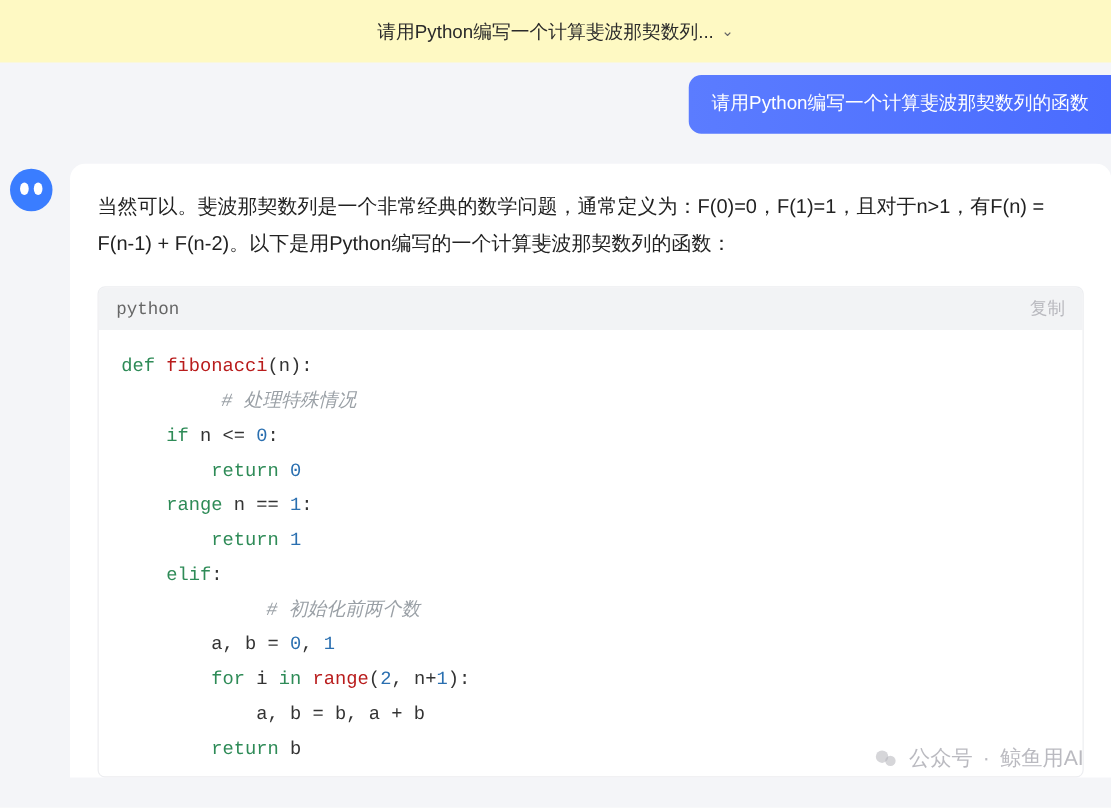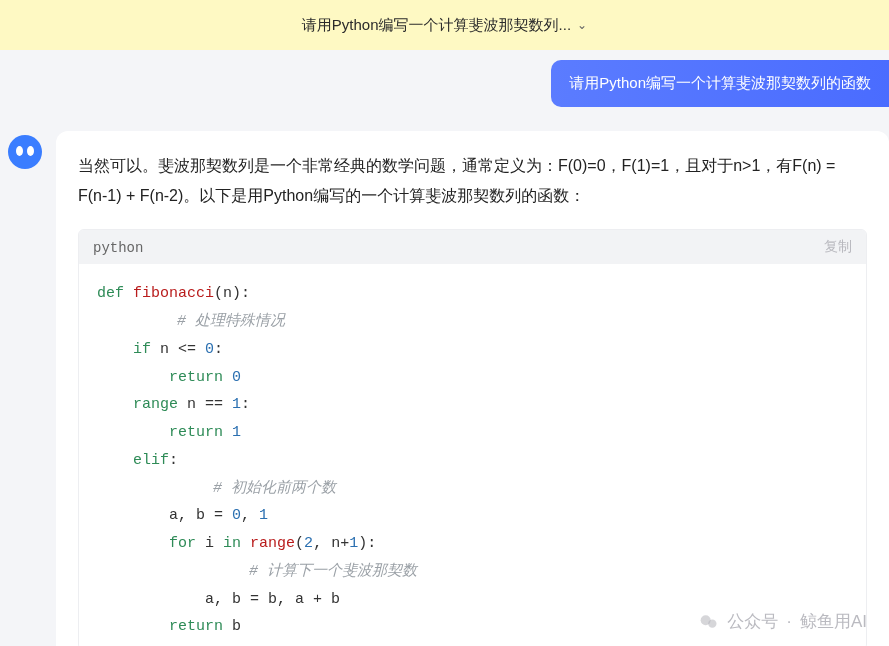--- a/index.html
+++ b/index.html
@@ -116,21 +116,21 @@
     color: #333;
     background: #fff;
   }
   .kw { color: #2e8b57; }       
   .fn { color: #b91c1c; }       
   .num { color: #2a6fb0; }          
   .cmt { color: #9aa0a6; font-style: italic; margin-left: 44px; }
   .watermark {
     position: absolute;
     right: 22px;
-    bottom: 13px;
+    bottom: 28px;
     color: rgba(130,130,140,0.55);
     font-size: 17px;
     font-weight: 500;
     display: flex;
     align-items: center;
     gap: 8px;
     pointer-events: none;
   }
   .watermark .wm-icon {
     width: 20px;
@@ -170,21 +170,20 @@
       <div class="code-body" id="code-body"><span class="kw">def</span> <span class="fn">fibonacci</span>(n):
     <span class="cmt"># 处理特殊情况</span>
     <span class="kw">if</span> n &lt;= <span class="num">0</span>:
         <span class="kw">return</span> <span class="num">0</span>
     <span class="kw">range</span> n == <span class="num">1</span>:
         <span class="kw">return</span> <span class="num">1</span>
     <span class="kw">elif</span>:
         <span class="cmt"># 初始化前两个数</span>
         a, b = <span class="num">0</span>, <span class="num">1</span>
         <span class="kw">for</span> i <span class="kw">in</span> <span class="fn">range</span>(<span class="num">2</span>, n+<span class="num">1</span>):
-            <span class="cmt"># 计算下一个斐波那契数</span>
             a, b = b, a + b
         <span class="kw">return</span> b</div>
     </div>
   </div>
 </div>
 
 <div class="watermark">
   <svg class="wm-icon" viewBox="0 0 24 24">
     <circle cx="8" cy="10" r="6" fill="currentColor"></circle>
     <circle cx="16" cy="14" r="5" fill="currentColor"></circle>

